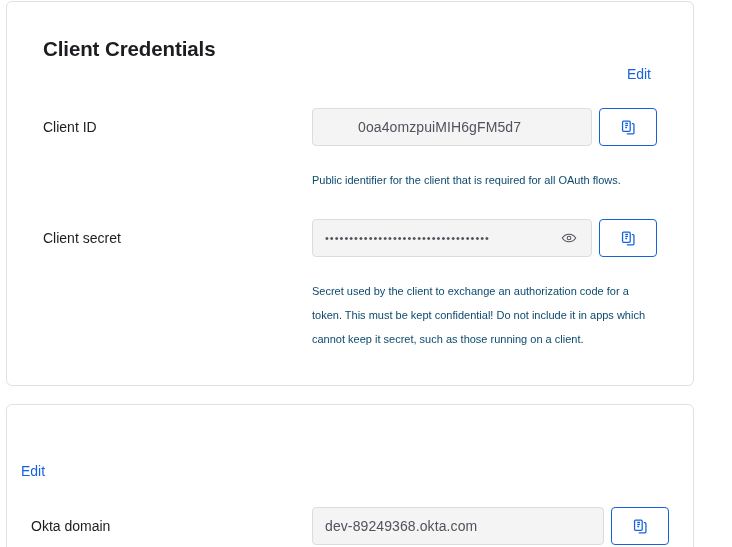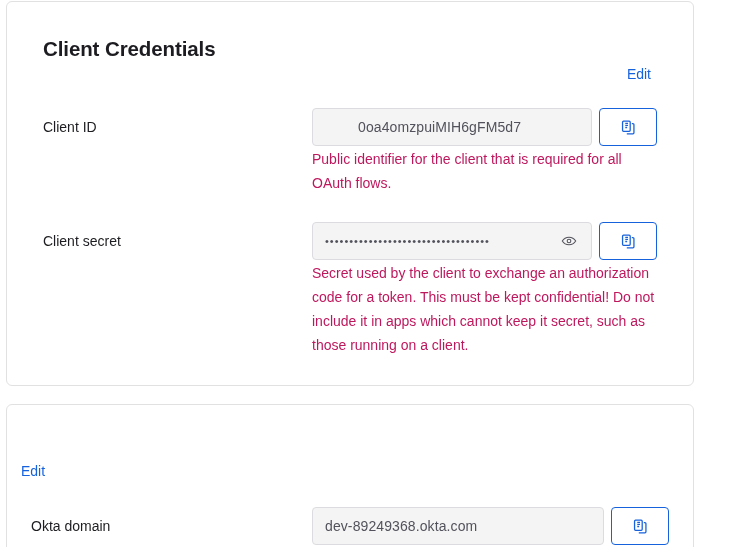--- a/index.html
+++ b/index.html
@@ -140,24 +140,24 @@
     background: #ffffff;
     border: 1px solid #1662dd;
     border-radius: 4px;
     display: flex;
     align-items: center;
     justify-content: center;
     cursor: pointer;
     box-sizing: border-box;
   }
   .help-text {
-    font-size: 14px;
+    font-size: 11px;
     line-height: 24px;
-    color: #be185d;
-    margin-top: 1px;
+    color: #0c4a6e;
+    margin-top: 22px;
     max-width: 372px;
   }
   .help-text-secret {
     max-width: 352px;
   }
   .field-client-id { max-width: 316px; padding-left: 45px; }
   .field-client-secret { max-width: 316px; }
   .field-okta { max-width: 328px; }
   svg { display: block; }
 </style>

